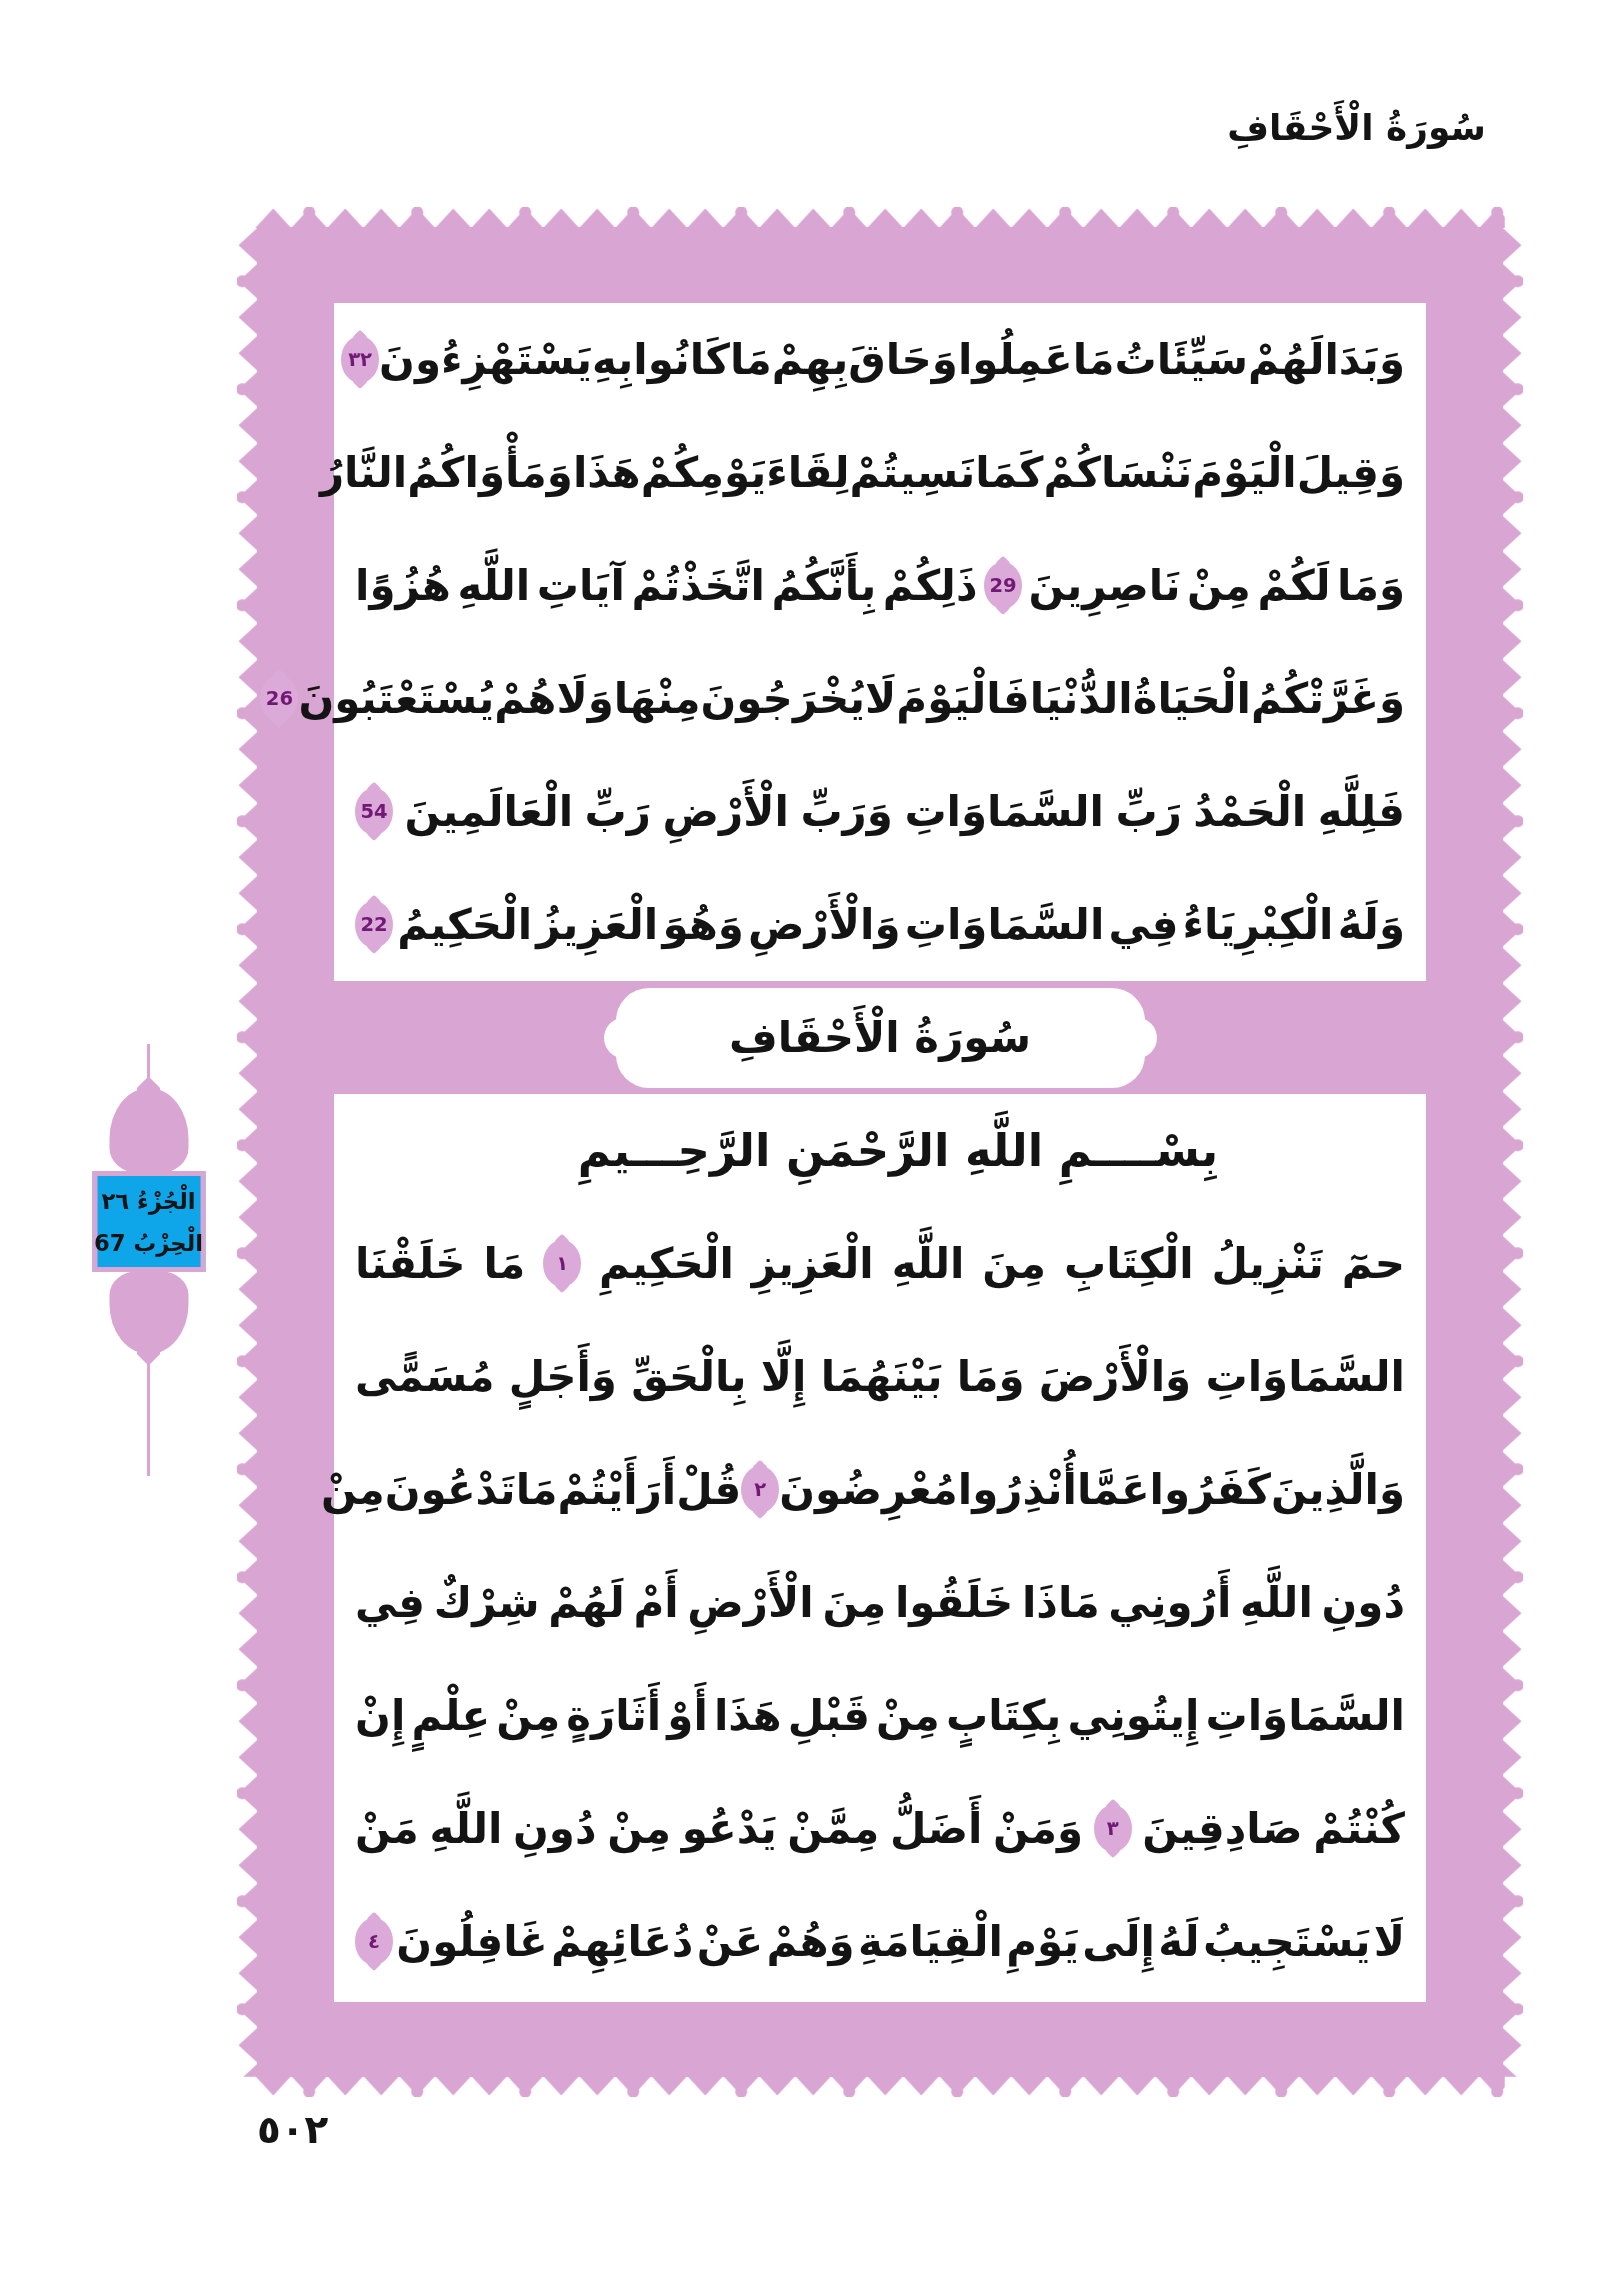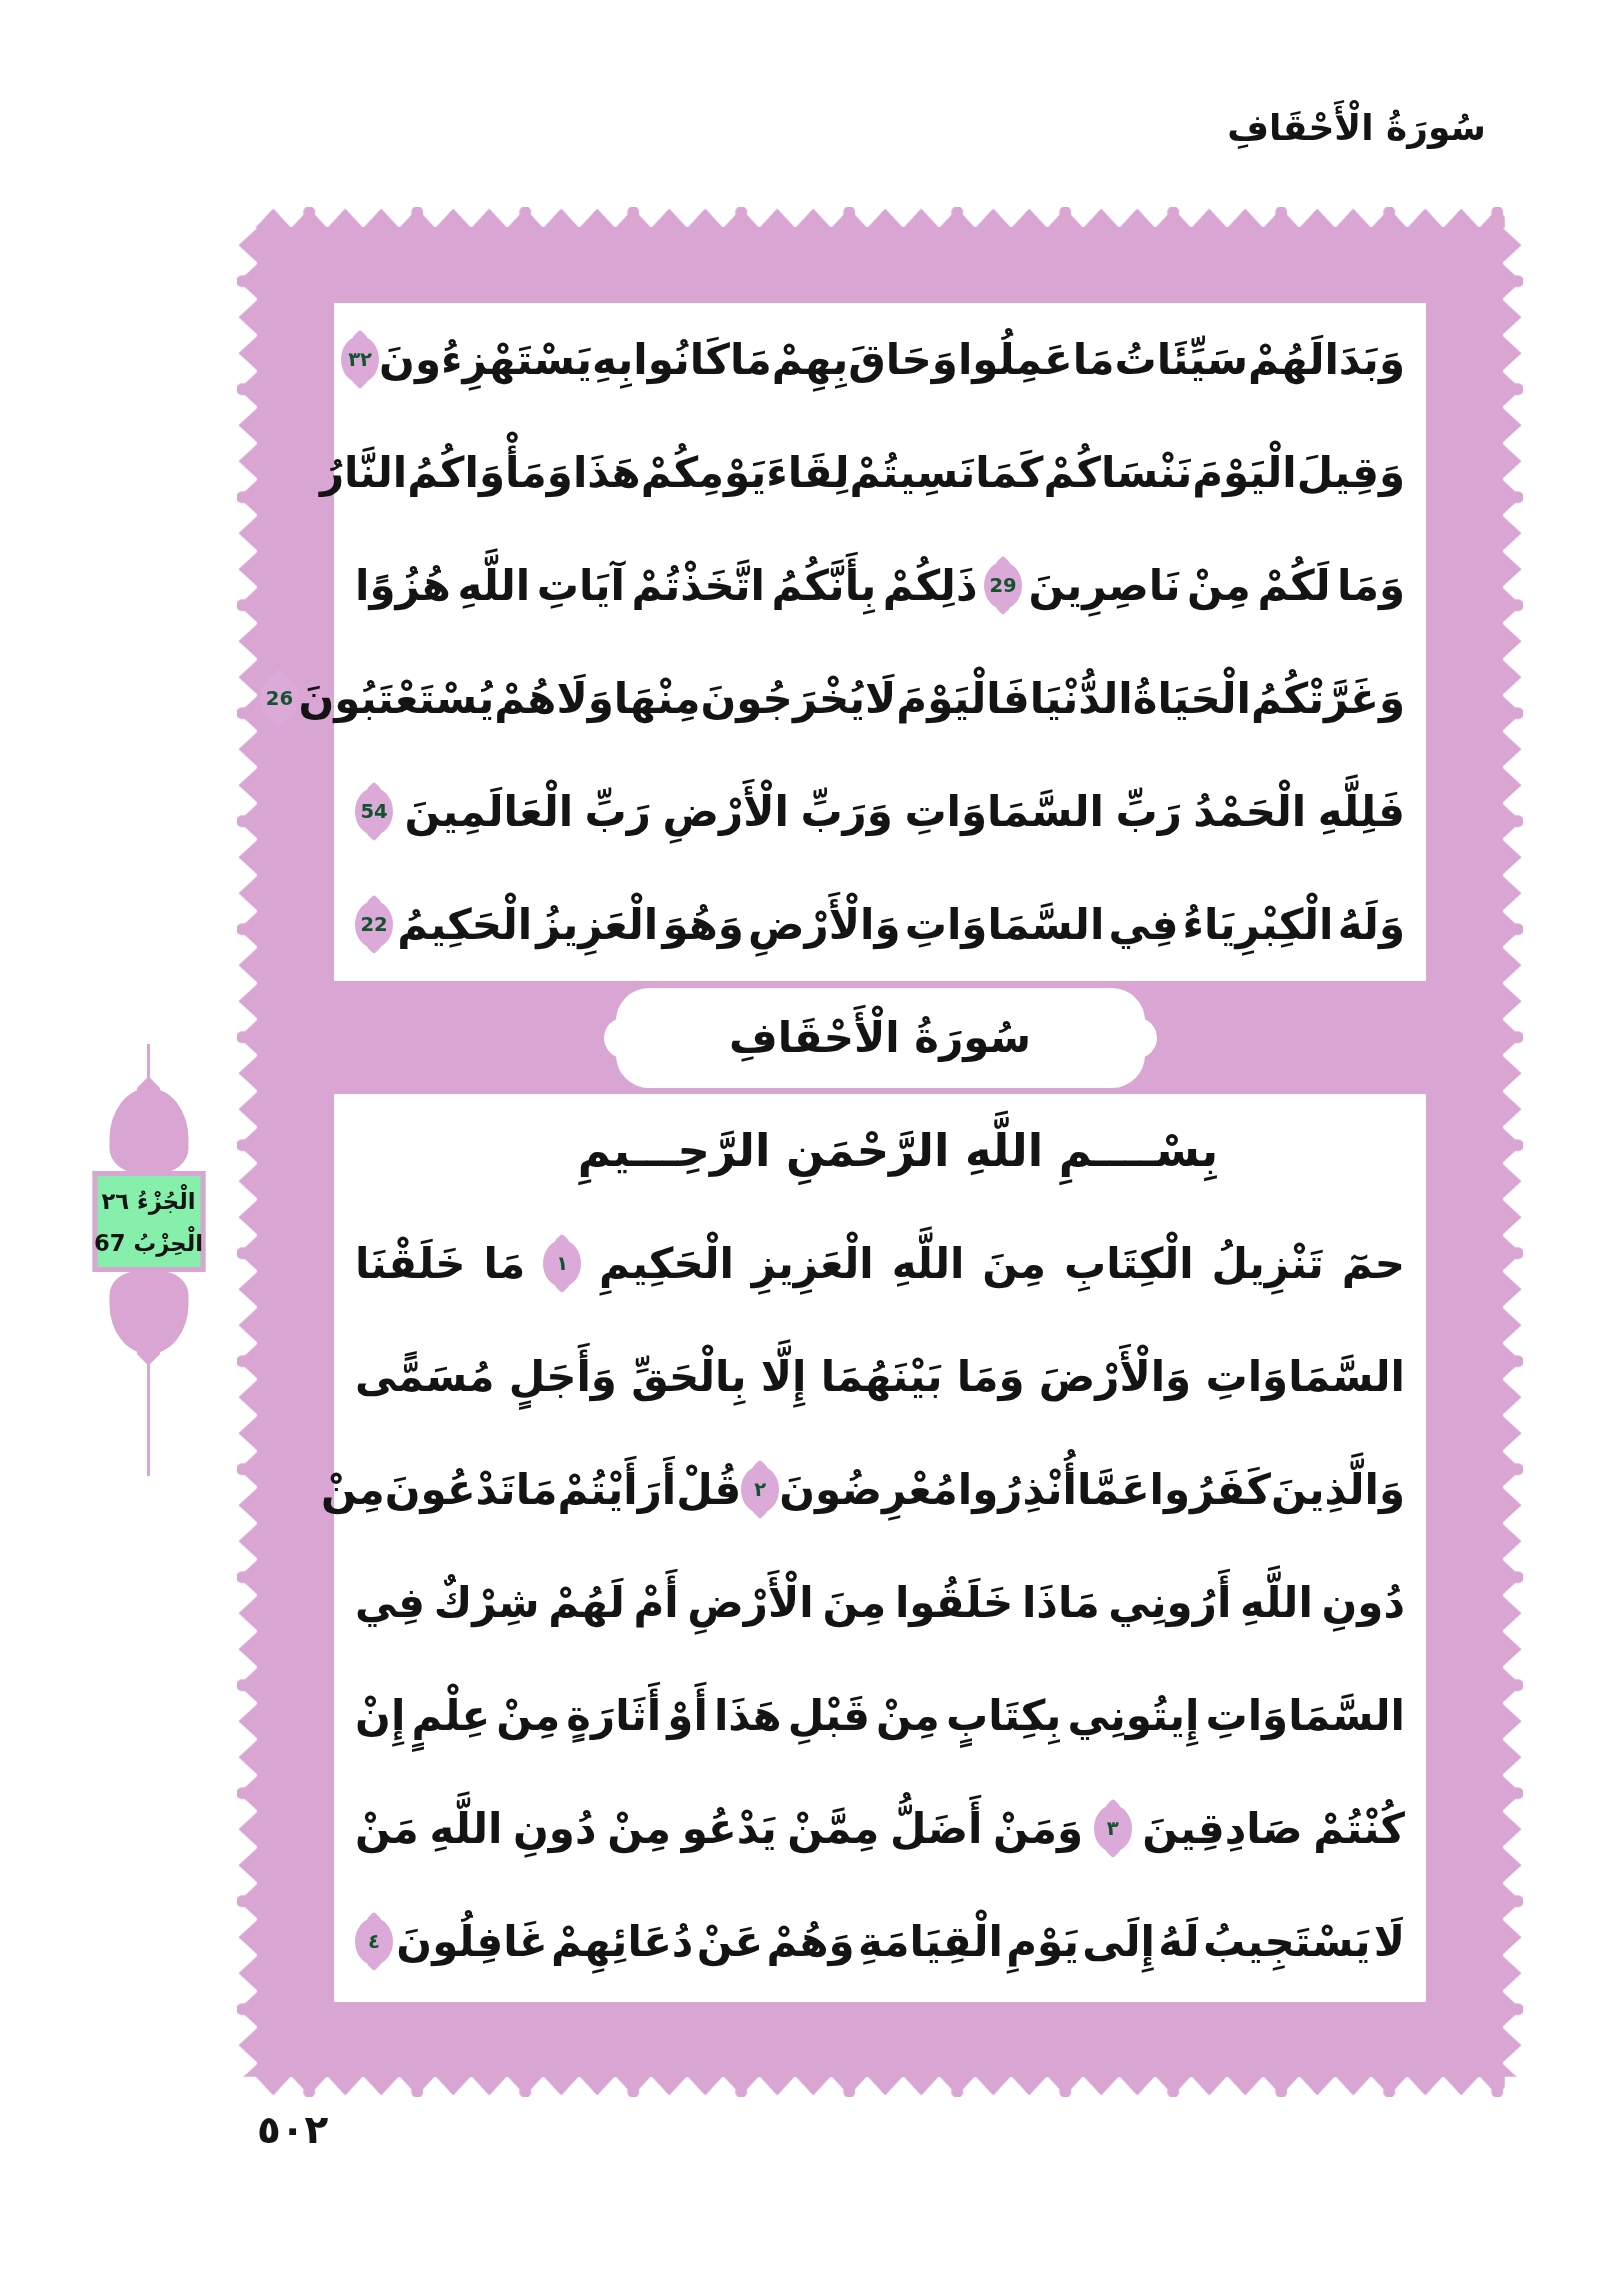--- a/index.html
+++ b/index.html
@@ -29,21 +29,21 @@
   .quran-line{
     display:flex;direction:rtl;justify-content:space-between;align-items:center;
     height:113px;padding:0 21px;font-size:42px;font-weight:700;color:var(--ink);
     white-space:nowrap;
   }
   .quran-line .word{display:inline-block;}
 
   .verse-marker{
     position:relative;display:inline-flex;align-items:center;justify-content:center;
     width:38px;height:47px;background:var(--marker-pink);border-radius:50%;
-    font-size:19.6px;font-weight:700;color:#14532d;flex:0 0 auto;
+    font-size:19.6px;font-weight:700;color:#701a75;flex:0 0 auto;
   }
   .verse-marker::before,.verse-marker::after{
     content:"";position:absolute;left:50%;width:11.3px;height:11.3px;background:inherit;
     transform:translateX(-50%) rotate(45deg);border-radius:2.3px;
   }
   .verse-marker::before{top:-3.8px;}
   .verse-marker::after{bottom:-3.8px;}
 
   
   .surah-band{height:113px;background:var(--pink);display:flex;align-items:center;justify-content:center;}
@@ -67,21 +67,21 @@
   
   .lantern{position:absolute;left:91px;top:1044px;width:115px;height:432px;}
   .lantern-rod{position:absolute;left:50%;top:0;bottom:0;width:2.3px;margin-left:-1.1px;background:var(--pink);}
   .dome{position:absolute;left:50%;transform:translateX(-50%);width:79px;background:var(--pink);}
   .dome-top{top:44px;height:85px;border-radius:52% 52% 38% 38% / 62% 62% 30% 30%;}
   .dome-top::before{content:"";position:absolute;top:-8.3px;left:50%;width:18px;height:18px;background:var(--pink);transform:translateX(-50%) rotate(45deg);border-radius:3px;}
   .dome-bottom{top:227px;height:83px;border-radius:38% 38% 52% 52% / 30% 30% 62% 62%;}
   .dome-bottom::after{content:"";position:absolute;bottom:-8.3px;left:50%;width:18px;height:18px;background:var(--pink);transform:translateX(-50%) rotate(45deg);border-radius:3px;}
   .lantern-box{
     position:absolute;top:127px;left:50%;transform:translateX(-50%);
-    width:113px;height:101px;background:#86efac;border:5.3px solid var(--pink);box-sizing:border-box;
+    width:113px;height:101px;background:#0ea5e9;border:5.3px solid var(--pink);box-sizing:border-box;
     display:flex;flex-direction:column;align-items:center;justify-content:center;gap:16px;
     font-size:22.7px;font-weight:700;direction:rtl;white-space:nowrap;
   }
 
   
   .page-number{position:absolute;left:257px;top:2107px;width:1246px;text-align:left;font-size:39px;font-weight:700;}
 </style>
 </head>
 <body>
 

